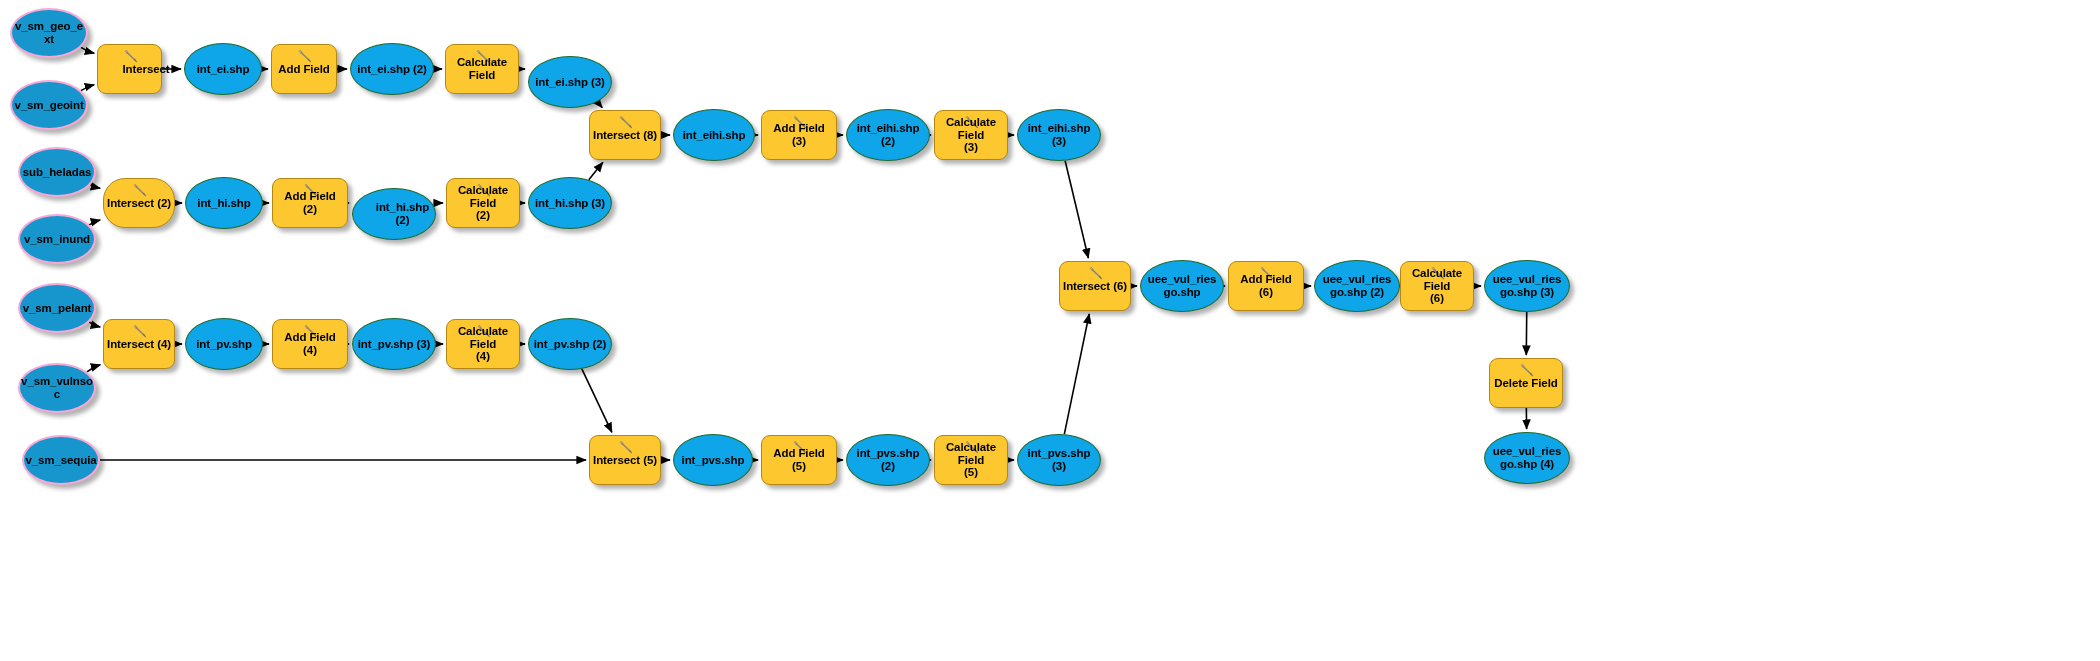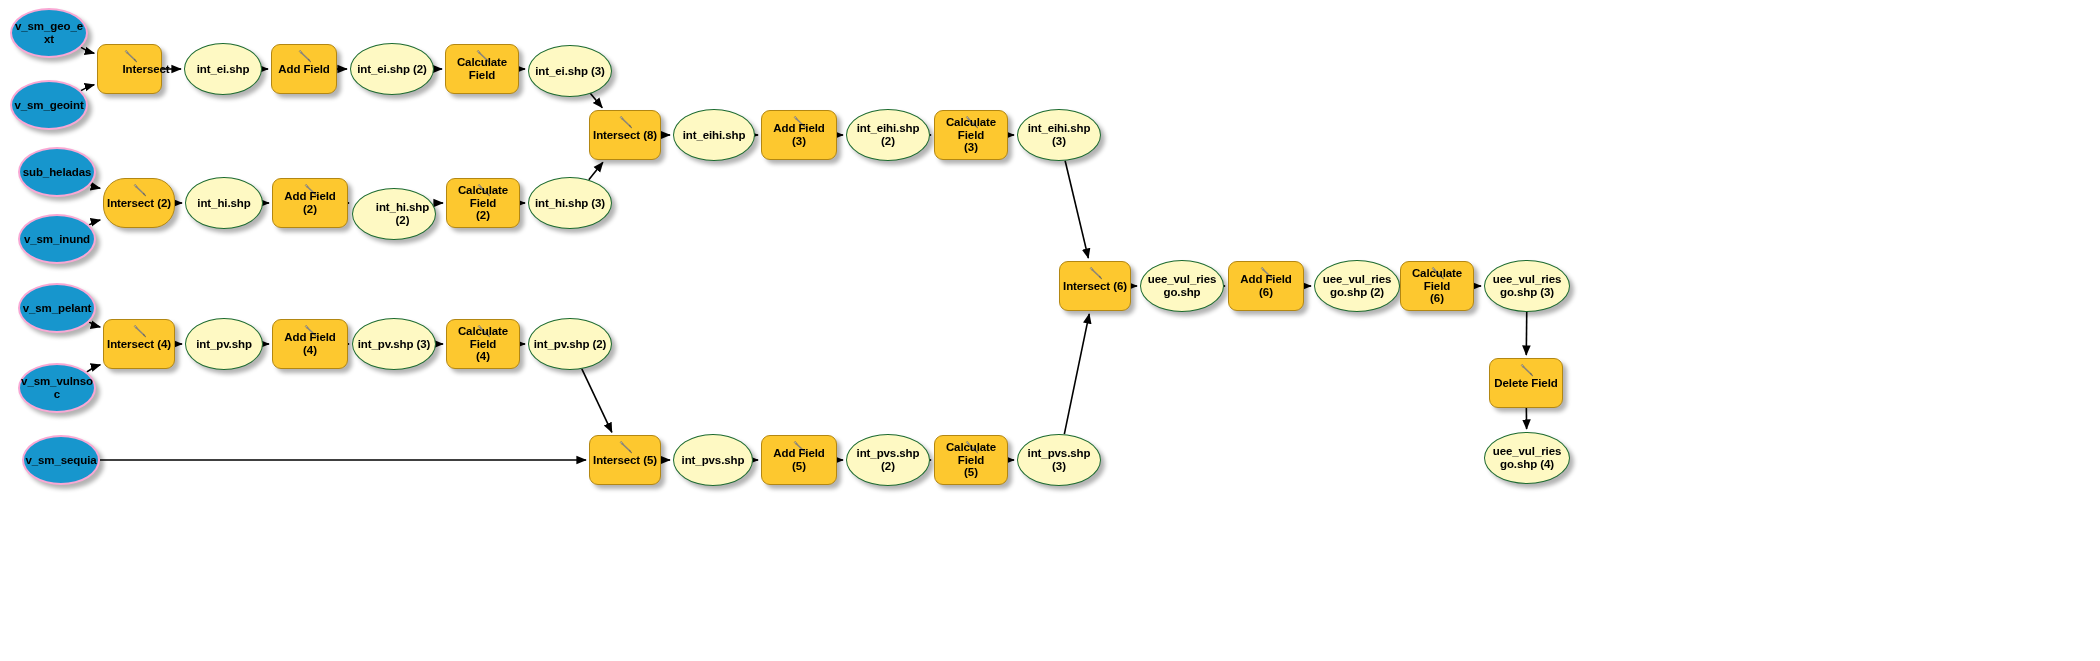--- a/index.html
+++ b/index.html
@@ -42,21 +42,21 @@
     overflow: visible;
     white-space: pre-line;
   }
   .node.variable {
     background: #1796cd;
     border: 2px solid #f9a8d4;
     border-radius: 50%;
     box-shadow: 4px 4px 4px rgba(0,0,0,0.30);
   }
   .node.data {
-    background: #fef9c3;
+    background: #0ea5e9;
     border: 1px solid #1d6b31;
     border-radius: 50%;
     box-shadow: 4px 4px 4px rgba(0,0,0,0.30);
   }
   .node.tool {
     background: #fdc82f;
     border: 1px solid #b38712;
     border-radius: 9px;
     box-shadow: 4px 4px 4px rgba(0,0,0,0.30);
   }
@@ -147,21 +147,21 @@
           <path d="M3.2 1.2 L5.0 3.4 L4.0 4.4 L2.2 2.3 Z" fill="#b9b2a2" stroke="#6f6a5e" stroke-width="0.5"></path>
           <path d="M4.2 3.6 L12.2 11.2" stroke="#8c8679" stroke-width="1.5" fill="none" stroke-linecap="round"></path>
           <path d="M11.4 10.4 L13.4 12.6" stroke="#6f6a5e" stroke-width="1.1" fill="none" stroke-linecap="round"></path>
         </svg><span class="label">Add Field</span></div>
       <div class="node data" style="left: 350px; top: 43px; width: 84px; height: 52px;"><span class="label">int_ei.shp (2)</span></div>
       <div class="node tool" style="left: 445px; top: 44px; width: 74px; height: 50px;"><svg class="tool-badge" viewBox="0 0 16 14">
           <path d="M3.2 1.2 L5.0 3.4 L4.0 4.4 L2.2 2.3 Z" fill="#b9b2a2" stroke="#6f6a5e" stroke-width="0.5"></path>
           <path d="M4.2 3.6 L12.2 11.2" stroke="#8c8679" stroke-width="1.5" fill="none" stroke-linecap="round"></path>
           <path d="M11.4 10.4 L13.4 12.6" stroke="#6f6a5e" stroke-width="1.1" fill="none" stroke-linecap="round"></path>
         </svg><span class="label">Calculate Field</span></div>
-      <div class="node data" style="left: 528px; top: 45px; width: 84px; height: 52px;"><span class="label">int_ei.shp (3)</span></div>
+      <div class="node data" style="left: 528px; top: 56px; width: 84px; height: 52px;"><span class="label">int_ei.shp (3)</span></div>
       <div class="node variable" style="left: 18px; top: 147px; width: 78px; height: 50px;"><span class="label">sub_heladas</span></div>
       <div class="node variable" style="left: 18px; top: 214px; width: 78px; height: 50px;"><span class="label">v_sm_inund</span></div>
       <div class="node tool" style="left: 103px; top: 178px; width: 72px; height: 50px; border-radius: 22px;"><svg class="tool-badge" viewBox="0 0 16 14">
           <path d="M3.2 1.2 L5.0 3.4 L4.0 4.4 L2.2 2.3 Z" fill="#b9b2a2" stroke="#6f6a5e" stroke-width="0.5"></path>
           <path d="M4.2 3.6 L12.2 11.2" stroke="#8c8679" stroke-width="1.5" fill="none" stroke-linecap="round"></path>
           <path d="M11.4 10.4 L13.4 12.6" stroke="#6f6a5e" stroke-width="1.1" fill="none" stroke-linecap="round"></path>
         </svg><span class="label">Intersect (2)</span></div>
       <div class="node data" style="left: 185px; top: 177px; width: 78px; height: 52px;"><span class="label">int_hi.shp</span></div>
       <div class="node tool" style="left: 272px; top: 178px; width: 76px; height: 50px;"><svg class="tool-badge" viewBox="0 0 16 14">
           <path d="M3.2 1.2 L5.0 3.4 L4.0 4.4 L2.2 2.3 Z" fill="#b9b2a2" stroke="#6f6a5e" stroke-width="0.5"></path>

